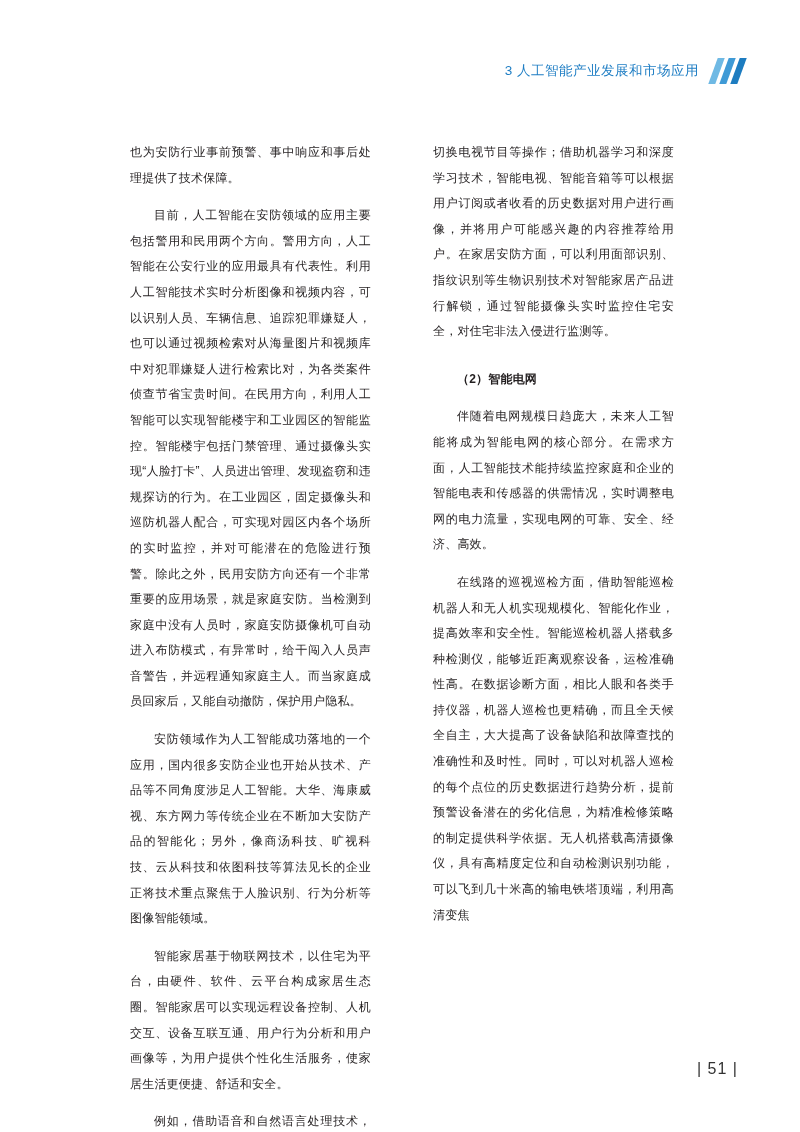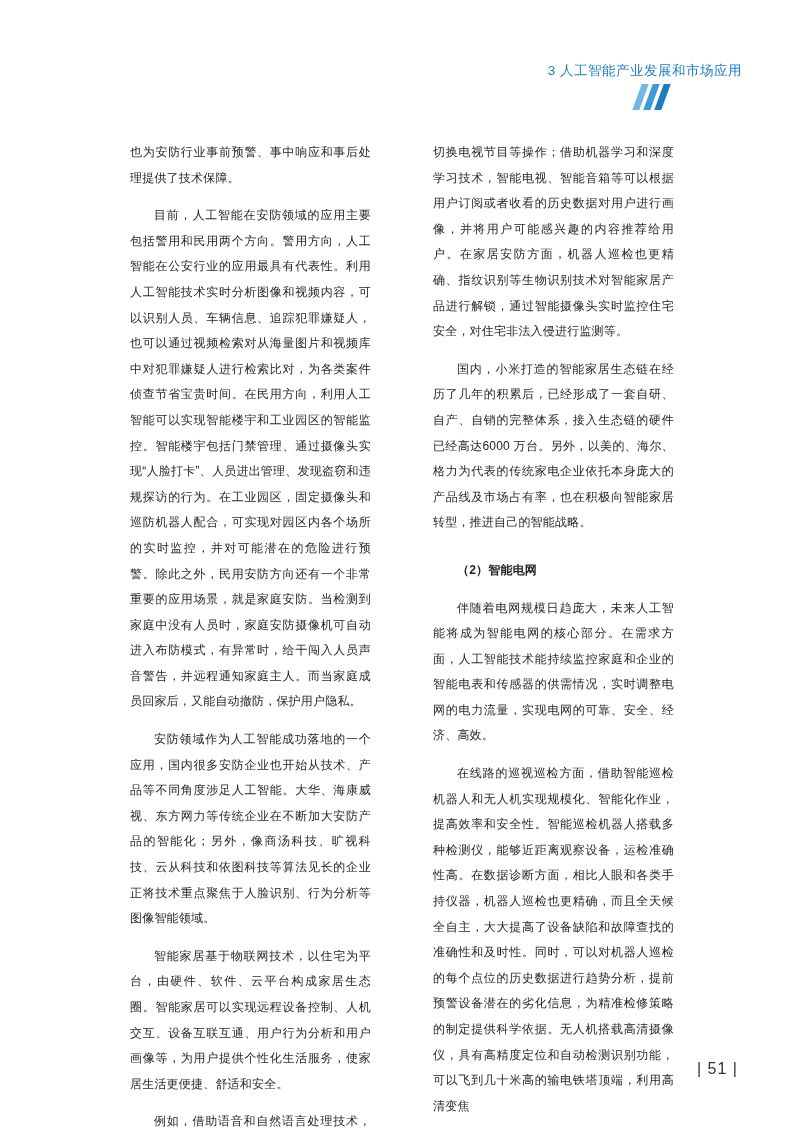--- a/index.html
+++ b/index.html
@@ -21,21 +21,20 @@
     background: #ffffff;
   }
   
   .header {
     position: absolute;
     top: 58px;
     right: 58px;
     display: flex;
     align-items: center;
     height: 26px;
-    flex-direction: column;
   }
   .header-title {
     font-size: 13.5px;
     color: #1f7ec4;
     letter-spacing: 0.5px;
     white-space: nowrap;
     line-height: 26px;
   }
   .header-bars {
     display: flex;
@@ -111,22 +110,21 @@
 
     <div class="col">
       <p>也为安防行业事前预警、事中响应和事后处理提供了技术保障。</p>
       <p class="indent">目前，人工智能在安防领域的应用主要包括警用和民用两个方向。警用方向，人工智能在公安行业的应用最具有代表性。利用人工智能技术实时分析图像和视频内容，可以识别人员、车辆信息、追踪犯罪嫌疑人，也可以通过视频检索对从海量图片和视频库中对犯罪嫌疑人进行检索比对，为各类案件侦查节省宝贵时间。在民用方向，利用人工智能可以实现智能楼宇和工业园区的智能监控。智能楼宇包括门禁管理、通过摄像头实现“人脸打卡”、人员进出管理、发现盗窃和违规探访的行为。在工业园区，固定摄像头和巡防机器人配合，可实现对园区内各个场所的实时监控，并对可能潜在的危险进行预警。除此之外，民用安防方向还有一个非常重要的应用场景，就是家庭安防。当检测到家庭中没有人员时，家庭安防摄像机可自动进入布防模式，有异常时，给干闯入人员声音警告，并远程通知家庭主人。而当家庭成员回家后，又能自动撤防，保护用户隐私。</p>
       <p class="indent">安防领域作为人工智能成功落地的一个应用，国内很多安防企业也开始从技术、产品等不同角度涉足人工智能。大华、海康威视、东方网力等传统企业在不断加大安防产品的智能化；另外，像商汤科技、旷视科技、云从科技和依图科技等算法见长的企业正将技术重点聚焦于人脸识别、行为分析等图像智能领域。</p>
       <p class="indent">智能家居基于物联网技术，以住宅为平台，由硬件、软件、云平台构成家居生态圈。智能家居可以实现远程设备控制、人机交互、设备互联互通、用户行为分析和用户画像等，为用户提供个性化生活服务，使家居生活更便捷、舒适和安全。</p>
       <p class="indent">例如，借助语音和自然语言处理技术，用户通过说话即可实现对智能家居产品的控制，如语音控制开关窗帘( 窗户 )、照明系统、调节音量、</p>
     </div>
 
     <div class="col">
-      <p>切换电视节目等操作；借助机器学习和深度学习技术，智能电视、智能音箱等可以根据用户订阅或者收看的历史数据对用户进行画像，并将用户可能感兴趣的内容推荐给用户。在家居安防方面，机器人巡检也更精确、指纹识别等生物识别技术对智能家居产品进行解锁，通过智能摄像头实时监控住宅安全，对住宅非法入侵进行监测等。</p>
-      <p class="indent">国内，小米打造的智能家居生态链在经历了几年的积累后，已经形成了一套自研、自产、自销的完整体系，接入生态链的硬件已经高达6000 万台。另外，以美的、海尔、格力为代表的传统家电企业依托本身庞大的产品线及市场占有率，也在积极向智能家居转型，推进自己的智能战略。</p>
+      <p>切换电视节目等操作；借助机器学习和深度学习技术，智能电视、智能音箱等可以根据用户订阅或者收看的历史数据对用户进行画像，并将用户可能感兴趣的内容推荐给用户。在家居安防方面，可以利用面部识别、指纹识别等生物识别技术对智能家居产品进行解锁，通过智能摄像头实时监控住宅安全，对住宅非法入侵进行监测等。</p>
       <p class="sub-head">（2）智能电网</p>
       <p class="indent">伴随着电网规模日趋庞大，未来人工智能将成为智能电网的核心部分。在需求方面，人工智能技术能持续监控家庭和企业的智能电表和传感器的供需情况，实时调整电网的电力流量，实现电网的可靠、安全、经济、高效。</p>
       <p class="indent">在线路的巡视巡检方面，借助智能巡检机器人和无人机实现规模化、智能化作业，提高效率和安全性。智能巡检机器人搭载多种检测仪，能够近距离观察设备，运检准确性高。在数据诊断方面，相比人眼和各类手持仪器，机器人巡检也更精确，而且全天候全自主，大大提高了设备缺陷和故障查找的准确性和及时性。同时，可以对机器人巡检的每个点位的历史数据进行趋势分析，提前预警设备潜在的劣化信息，为精准检修策略的制定提供科学依据。无人机搭载高清摄像仪，具有高精度定位和自动检测识别功能，可以飞到几十米高的输电铁塔顶端，利用高清变焦</p>
     </div>
 
   </div>
 
   <div class="footer">| 51 |</div>
 
 </div>

